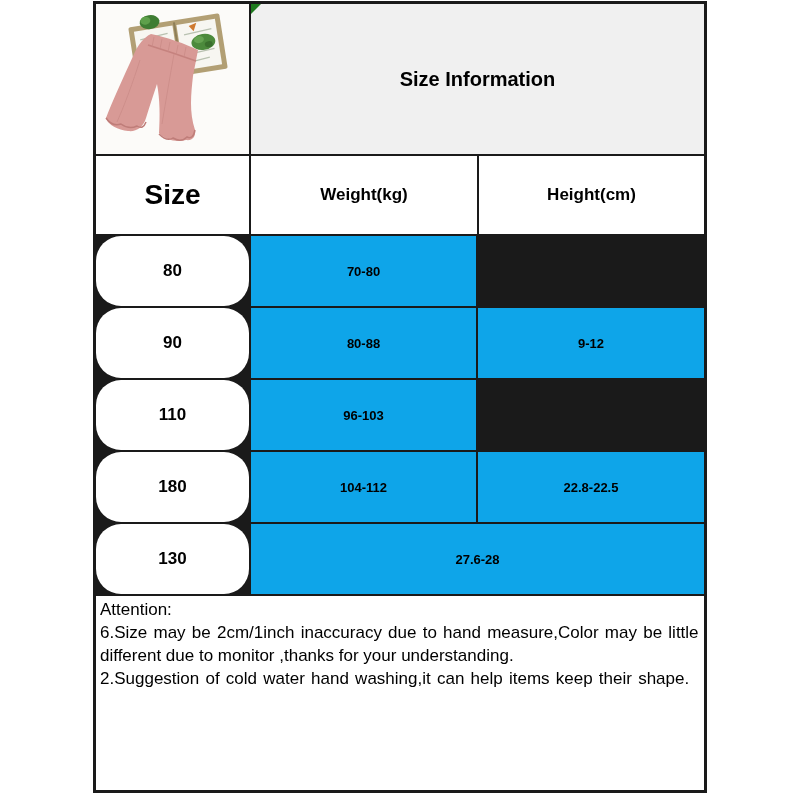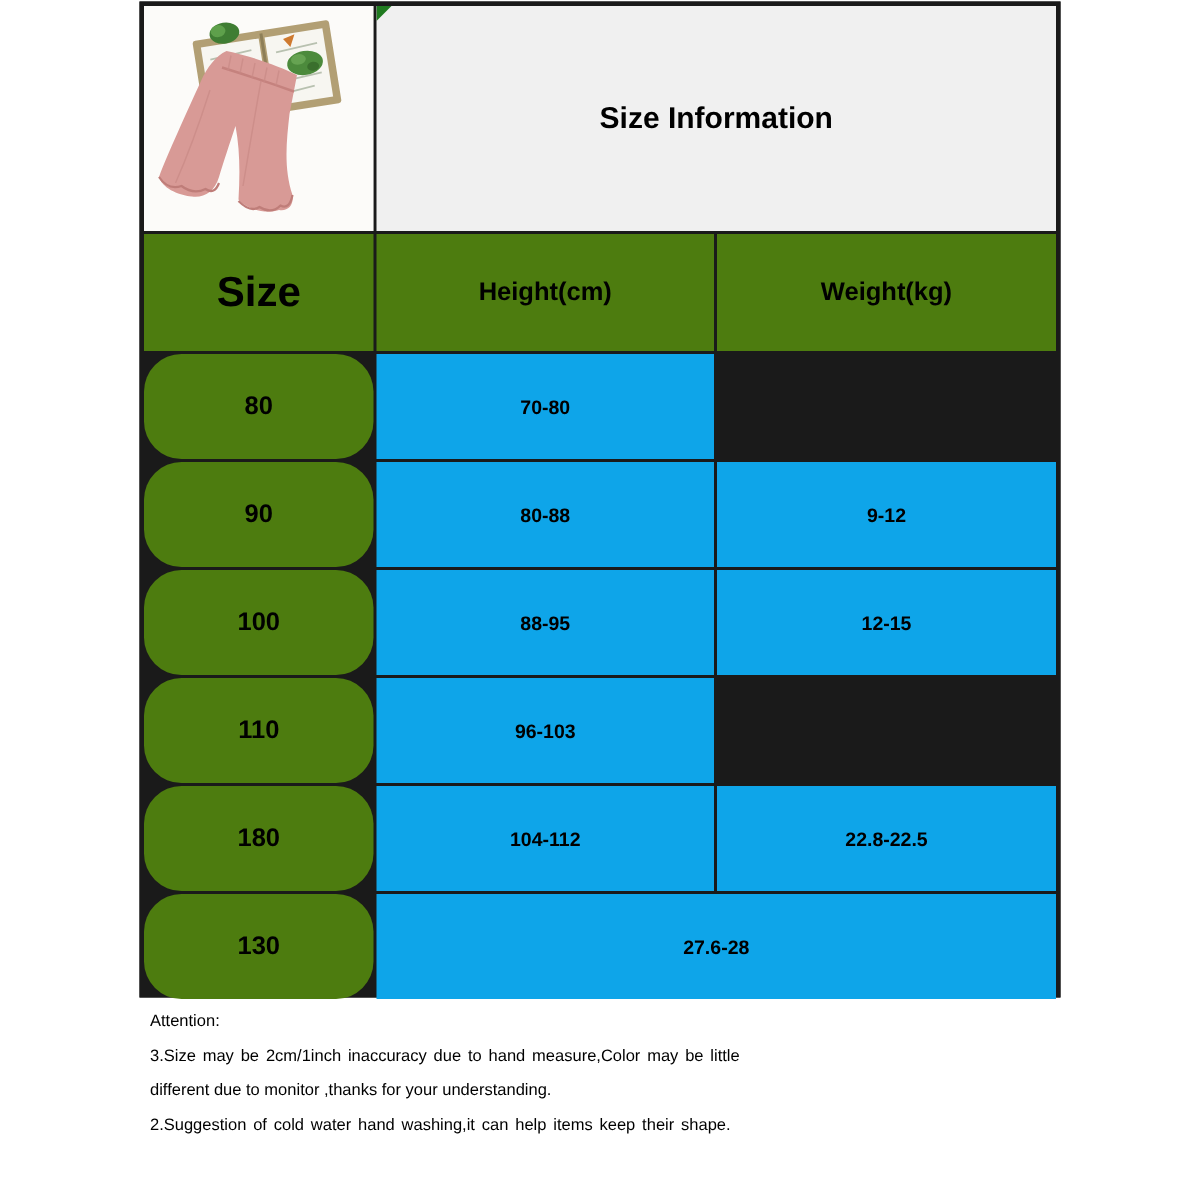--- a/index.html
+++ b/index.html
@@ -9,21 +9,21 @@
     height: 800px;
     background: #ffffff;
     font-family: "Liberation Sans", sans-serif;
     color: #000000;
   }
   .sheet {
     position: absolute;
     left: 93px;
     top: 1px;
     width: 614px;
-    height: 664px;
+    height: 792px;
     box-sizing: border-box;
     border: 3px solid #1a1a1a;
     background: #1a1a1a; 
     display: flex;
     flex-direction: column;
     gap: 2px;
   }
   .row { display: flex; gap: 2px; flex: none; }
   .row-top    { height: 150px; }
   .row-header { height: 78px; }
@@ -50,31 +50,31 @@
   }
   .corner-flag {
     position: absolute;
     top: 0;
     left: 0;
     width: 0;
     height: 0;
     border-top: 10px solid #1f7a1f;
     border-right: 10px solid transparent;
   }
-  .cell-gray  { background: #4d7c0f; font-weight: bold; }
+  .cell-gray  { background: #ffffff; font-weight: bold; }
   .cell-light { background: #0ea5e9; font-weight: bold; font-size: 13px; }
   .hdr-big    { font-size: 28px; }
   .hdr-small  { font-size: 17px; }
   .lbl        { font-size: 17px; border-radius: 25px; }
 
   .attention {
     flex: 1 1 auto;
     background: #ffffff;
     padding: 2px 3px 0 4px;
-    font-size: 11px;
+    font-size: 17px;
     line-height: 23px;
   }
   .att-line { white-space: nowrap; }
   .att-line.stretched { word-spacing: 1.5px; }
 
   svg { display: block; }
 </style>
 </head>
 <body>
 
@@ -124,52 +124,47 @@
       </svg>
     </div>
     <div class="cell cell-title">
       <span class="corner-flag"></span>
       <span>Size Information</span>
     </div>
   </div>
 
   <div class="row row-header">
     <div class="cell col-size cell-gray hdr-big">Size</div>
+    <div class="cell col-weight cell-gray hdr-small">Weight(kg)</div>
     <div class="cell col-height cell-gray hdr-small">Height(cm)</div>
-    <div class="cell col-weight cell-gray hdr-small">Weight(kg)</div>
   </div>
 
   <div class="row row-data">
     <div class="cell col-size cell-gray lbl">80</div>
     <div class="cell col-height cell-light">70-80</div>
   </div>
   <div class="row row-data">
     <div class="cell col-size cell-gray lbl">90</div>
     <div class="cell col-height cell-light">80-88</div>
     <div class="cell col-weight cell-light">9-12</div>
-  </div>
-  <div class="row row-data">
-    <div class="cell col-size cell-gray lbl">100</div>
-    <div class="cell col-height cell-light">88-95</div>
-    <div class="cell col-weight cell-light">12-15</div>
   </div>
   <div class="row row-data">
     <div class="cell col-size cell-gray lbl">110</div>
     <div class="cell col-height cell-light">96-103</div>
   </div>
   <div class="row row-data">
     <div class="cell col-size cell-gray lbl">180</div>
     <div class="cell col-height cell-light">104-112</div>
     <div class="cell col-weight cell-light">22.8-22.5</div>
   </div>
   <div class="row row-data">
     <div class="cell col-size cell-gray lbl">130</div>
     <div class="cell col-weight cell-light">27.6-28</div>
   </div>
 
   <div class="attention">
     <div class="att-line">Attention:</div>
-    <div class="att-line stretched">3.Size may be 2cm/1inch inaccuracy due to hand measure,Color may be little</div>
+    <div class="att-line stretched">6.Size may be 2cm/1inch inaccuracy due to hand measure,Color may be little</div>
     <div class="att-line">different due to monitor ,thanks for your understanding.</div>
     <div class="att-line stretched">2.Suggestion of cold water hand washing,it can help items keep their shape.</div>
   </div>
 
 </div>
 
 </body></html>

